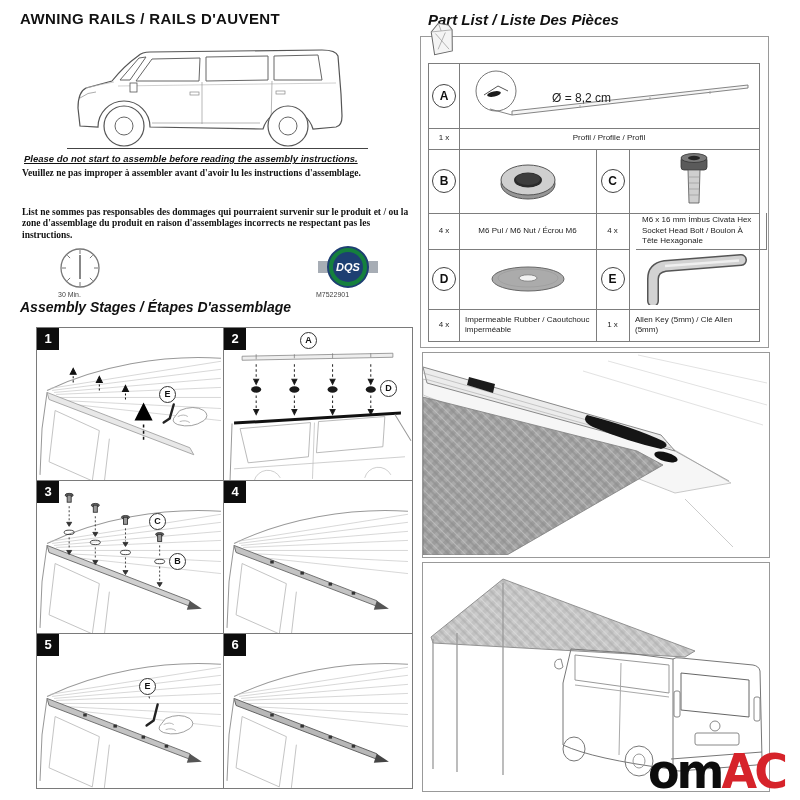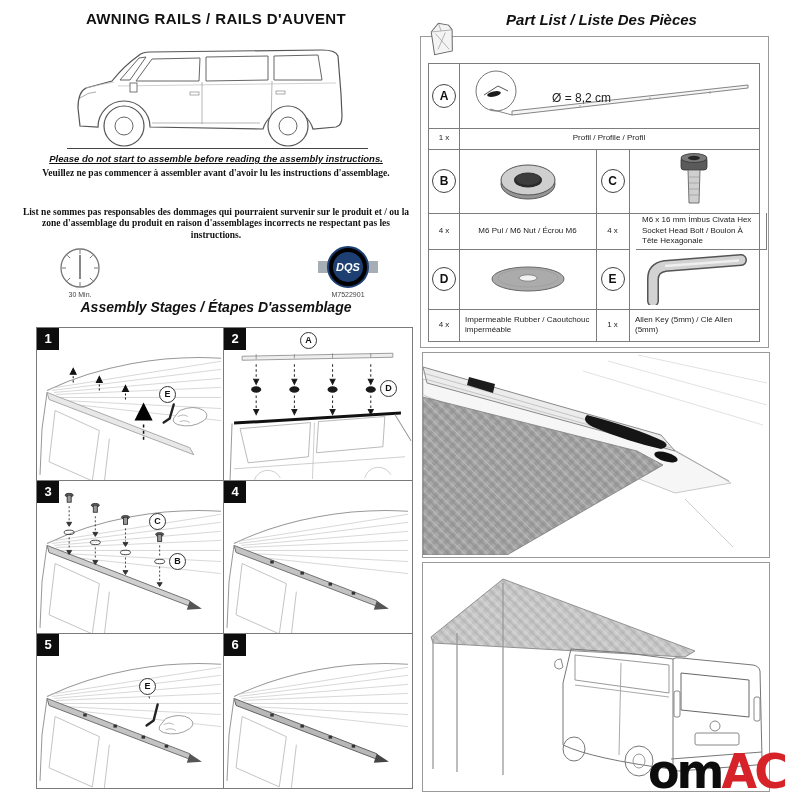--- a/index.html
+++ b/index.html
@@ -1,36 +1,36 @@
 <!DOCTYPE html>
 <html><head>
 <meta charset="utf-8">
 <style>
   html,body{margin:0;padding:0;background:#fff;}
   #page{position:relative;width:800px;height:800px;background:#fff;overflow:hidden;
         font-family:"Liberation Sans",sans-serif;color:#111;}
   .abs{position:absolute;}
-  .ctr{text-align:center;}
+  .ctr{}
 
   
   .main-title{left:20px;top:10px;width:392px;font-size:15px;font-weight:700;letter-spacing:.4px;}
   .it-head{font-style:italic;font-weight:700;}
   .pl-head{left:428px;top:11px;width:347px;font-size:15px;}
   .as-head{left:20px;top:299px;width:392px;font-size:14px;}
 
   
   .warn-en{left:24px;width:384px;font-size:9.5px;font-weight:700;font-style:italic;line-height:1.25;text-decoration:underline;}
   .warn-fr{left:22px;width:388px;font-size:9.5px;font-weight:700;font-family:"Liberation Serif",serif;line-height:1.2;}
 
   .ground{left:67px;top:148px;width:301px;height:0;border-top:1.5px solid #444;}
 
   
   .small-lbl{font-size:7px;color:#444;}
   .dqs-wing{position:absolute;width:14px;height:12px;background:#a7adb5;top:15px;}
-  .dqs-ring{position:absolute;left:9px;top:0;width:38px;height:38px;border:2px solid #1d3f72;border-radius:50%;background:#000000;}
+  .dqs-ring{position:absolute;left:9px;top:0;width:38px;height:38px;border:2px solid #1d3f72;border-radius:50%;background:#15803d;}
   .dqs-core{position:absolute;left:4px;top:4px;width:30px;height:30px;border-radius:50%;background:#1d3f72;
             color:#fff;font:italic 700 11px/30px "Liberation Sans",sans-serif;text-align:center;}
 
   
   .stage-cell{position:absolute;width:188px;height:154px;border:1px solid #7a7a7a;background:#fff;}
   .stage-badge{position:absolute;left:0;top:0;width:22px;height:22px;background:#0d0d0d;color:#fff;
                font:700 13px/22px "Liberation Sans",sans-serif;text-align:center;}
   .stage-art{position:absolute;left:0;top:0;width:100%;height:100%;}
   .callout{position:absolute;width:15px;height:15px;border:1.2px solid #333;border-radius:50%;background:#fff;
            font:700 9px/15px "Liberation Sans",sans-serif;text-align:center;z-index:3;}
@@ -74,21 +74,21 @@
     <rect x="204" y="55" width="9" height="3" fill="none" stroke="#888" stroke-width=".7"></rect>
     <circle cx="52" cy="90" r="20" fill="#fff" stroke="#555" stroke-width="1.2"></circle>
     <circle cx="52" cy="90" r="9" fill="none" stroke="#666" stroke-width="1"></circle>
     <circle cx="216" cy="90" r="20" fill="#fff" stroke="#555" stroke-width="1.2"></circle>
     <circle cx="216" cy="90" r="9" fill="none" stroke="#666" stroke-width="1"></circle>
     <path d="M8,62 Q16,56 24,56" fill="none" stroke="#888" stroke-width=".7"></path>
   </svg>
   <div class="abs ground"></div>
 
   <div class="abs ctr warn-en" style="top:153px">Please do not start to assemble before reading the assembly instructions.</div>
-  <div class="abs ctr warn-fr" style="top:168px">Veuillez ne pas commencer à assembler avant d'avoir lu les instructions d'assemblage.</div>
+  <div class="abs ctr warn-fr" style="top:168px">Veuillez ne pas improper à assembler avant d'avoir lu les instructions d'assemblage.</div>
   <div class="abs ctr warn-fr" style="top:207px">List ne sommes pas responsables des dommages qui pourraient survenir sur le produit et / ou la zone d'assemblage du produit en raison d'assemblages incorrects ne respectant pas les instructions.</div>
 
   <svg class="abs" style="left:58px;top:246px" width="44" height="44" viewBox="0 0 44 44">
     <circle cx="22" cy="22" r="19" fill="#fff" stroke="#777" stroke-width="1.3"></circle>
     <g stroke="#777" stroke-width="1">
       <line x1="22" y1="4" x2="22" y2="8"></line>
         <line x1="22" y1="36" x2="22" y2="40"></line>
       <line x1="4" y1="22" x2="8" y2="22"></line>
         <line x1="36" y1="22" x2="40" y2="22"></line>
       <line x1="9.3" y1="9.3" x2="12.1" y2="12.1"></line>

